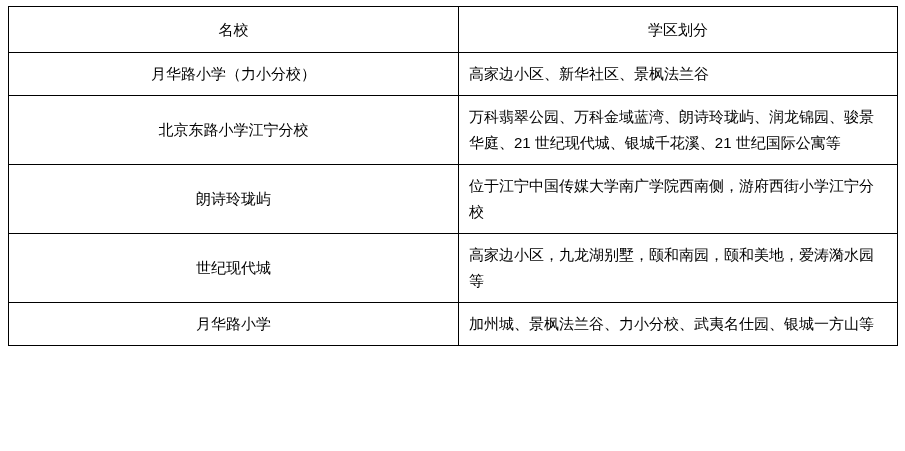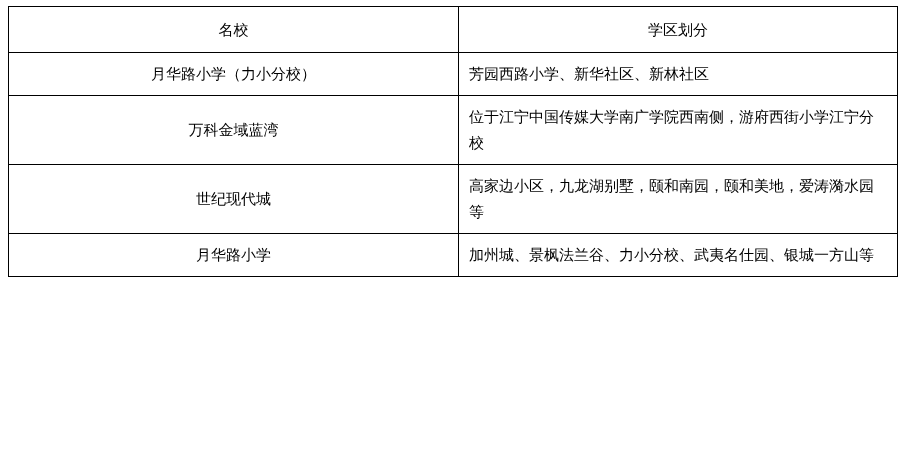--- a/index.html
+++ b/index.html
@@ -65,24 +65,28 @@
       <col class="col-name">
       <col class="col-zone">
     </colgroup>
     <tbody>
       <tr class="header-row">
         <td class="header-cell">名校</td>
         <td class="header-cell">学区划分</td>
       </tr>
       <tr>
         <td class="cell-name">月华路小学（力小分校）</td>
-        <td class="cell-zone">芳园西路小学、新华社区、新林社区</td>
+        <td class="cell-zone">高家边小区、新华社区、景枫法兰谷</td>
       </tr>
       <tr>
-        <td class="cell-name">万科金域蓝湾</td>
+        <td class="cell-name">北京东路小学江宁分校</td>
+        <td class="cell-zone">万科翡翠公园、万科金域蓝湾、朗诗玲珑屿、润龙锦园、骏景华庭、21 世纪现代城、银城千花溪、21 世纪国际公寓等</td>
+      </tr>
+      <tr>
+        <td class="cell-name">朗诗玲珑屿</td>
         <td class="cell-zone">位于江宁中国传媒大学南广学院西南侧，游府西街小学江宁分校</td>
       </tr>
       <tr>
         <td class="cell-name">世纪现代城</td>
         <td class="cell-zone">高家边小区，九龙湖别墅，颐和南园，颐和美地，爱涛漪水园等</td>
       </tr>
       <tr>
         <td class="cell-name">月华路小学</td>
         <td class="cell-zone">加州城、景枫法兰谷、力小分校、武夷名仕园、银城一方山等</td>
       </tr>

